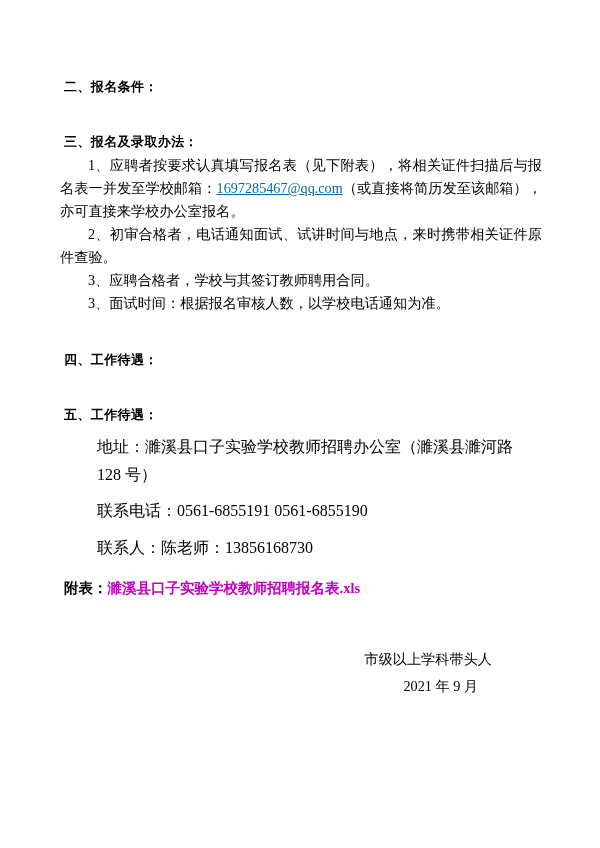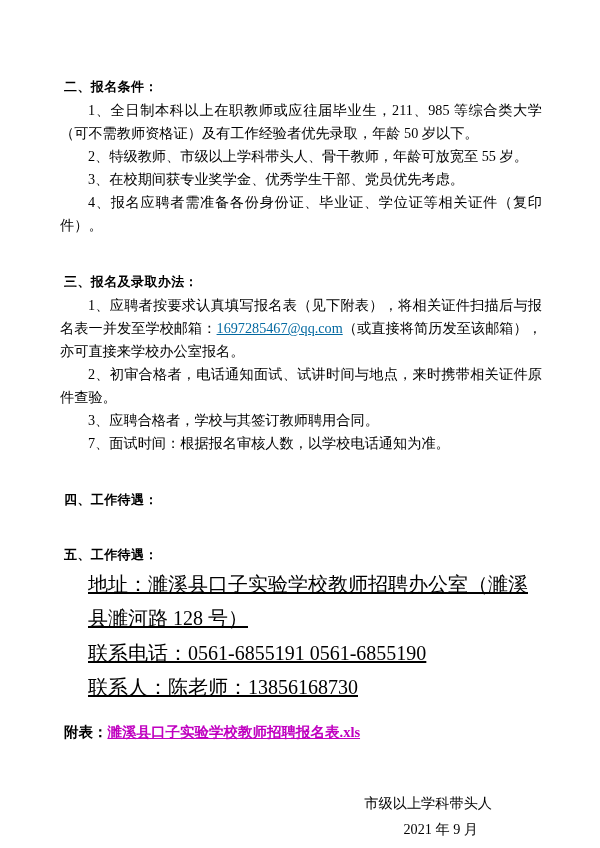--- a/index.html
+++ b/index.html
@@ -43,46 +43,44 @@
     line-height: 1.62;
     margin: 0;
     text-align: justify;
     text-justify: inter-ideograph;
     text-indent: 28px;
   }
   .block {
     margin-bottom: 2px;
   }
   .contact-line {
-    font-size: 20px;
+    font-size: 16px;
     line-height: 1.72;
-    margin: 0;
+    margin: 9px;
     padding-left: 28px;
     text-indent: 0;
-    text-decoration: underline;
   }
   .email-link {
     color: #0369a1;
     text-decoration: underline;
   }
   .attachment-row {
     margin-top: 16px;
     font-size: 14.5px;
     font-weight: bold;
     padding-left: 4px;
     line-height: 1.6;
   }
   .attachment-label {
     color: #000000;
     font-weight: bold;
   }
   .attachment-file {
     color: #c000c0;
     font-weight: bold;
-    text-decoration: underline;
     font-family: "Liberation Serif", "DejaVu Serif", serif;
     margin-top: 16px;
   }
   .signature {
     margin-top: 46px;
     text-align: right;
     padding-right: 50px;
   }
   .signature div {
     font-size: 14.2px;
@@ -94,37 +92,31 @@
   .spacer-sm { height: 6px; }
 </style>
 </head>
 <body>
 
 <div class="page">
   <div class="content">
 
     <div>
       <div class="section-head">二、报名条件：</div>
-      <div class="block">
-        <p class="para">1、全日制本科以上在职教师或应往届毕业生，211、985 等综合类大学（可不需教师资格证）及有工作经验者优先录取，年龄 50 岁以下。</p>
-        <p class="para">2、特级教师、市级以上学科带头人、骨干教师，年龄可放宽至 55 岁。</p>
-        <p class="para">3、在校期间获专业奖学金、优秀学生干部、党员优先考虑。</p>
-        <p class="para">4、报名应聘者需准备各份身份证、毕业证、学位证等相关证件（复印件）。</p>
-      </div>
     </div>
 
     <div class="spacer-sm"></div>
 
     <div>
       <div class="section-head spaced">三、报名及录取办法：</div>
       <div class="block">
         <p class="para"><span>1、应聘者按要求认真填写报名表（见下附表），将相关证件扫描后与报名表一并发至学校邮箱：</span><span class="email-link">1697285467@qq.com</span><span>（或直接将简历发至该邮箱），亦可直接来学校办公室报名。</span></p>
         <p class="para">2、初审合格者，电话通知面试、试讲时间与地点，来时携带相关证件原件查验。</p>
         <p class="para">3、应聘合格者，学校与其签订教师聘用合同。</p>
-        <p class="para">7、面试时间：根据报名审核人数，以学校电话通知为准。</p>
+        <p class="para">3、面试时间：根据报名审核人数，以学校电话通知为准。</p>
       </div>
     </div>
 
     <div class="spacer-sm"></div>
 
     <div>
       <div class="section-head spaced">四、工作待遇：</div>
     </div>
 
     <div class="spacer-sm"></div>

